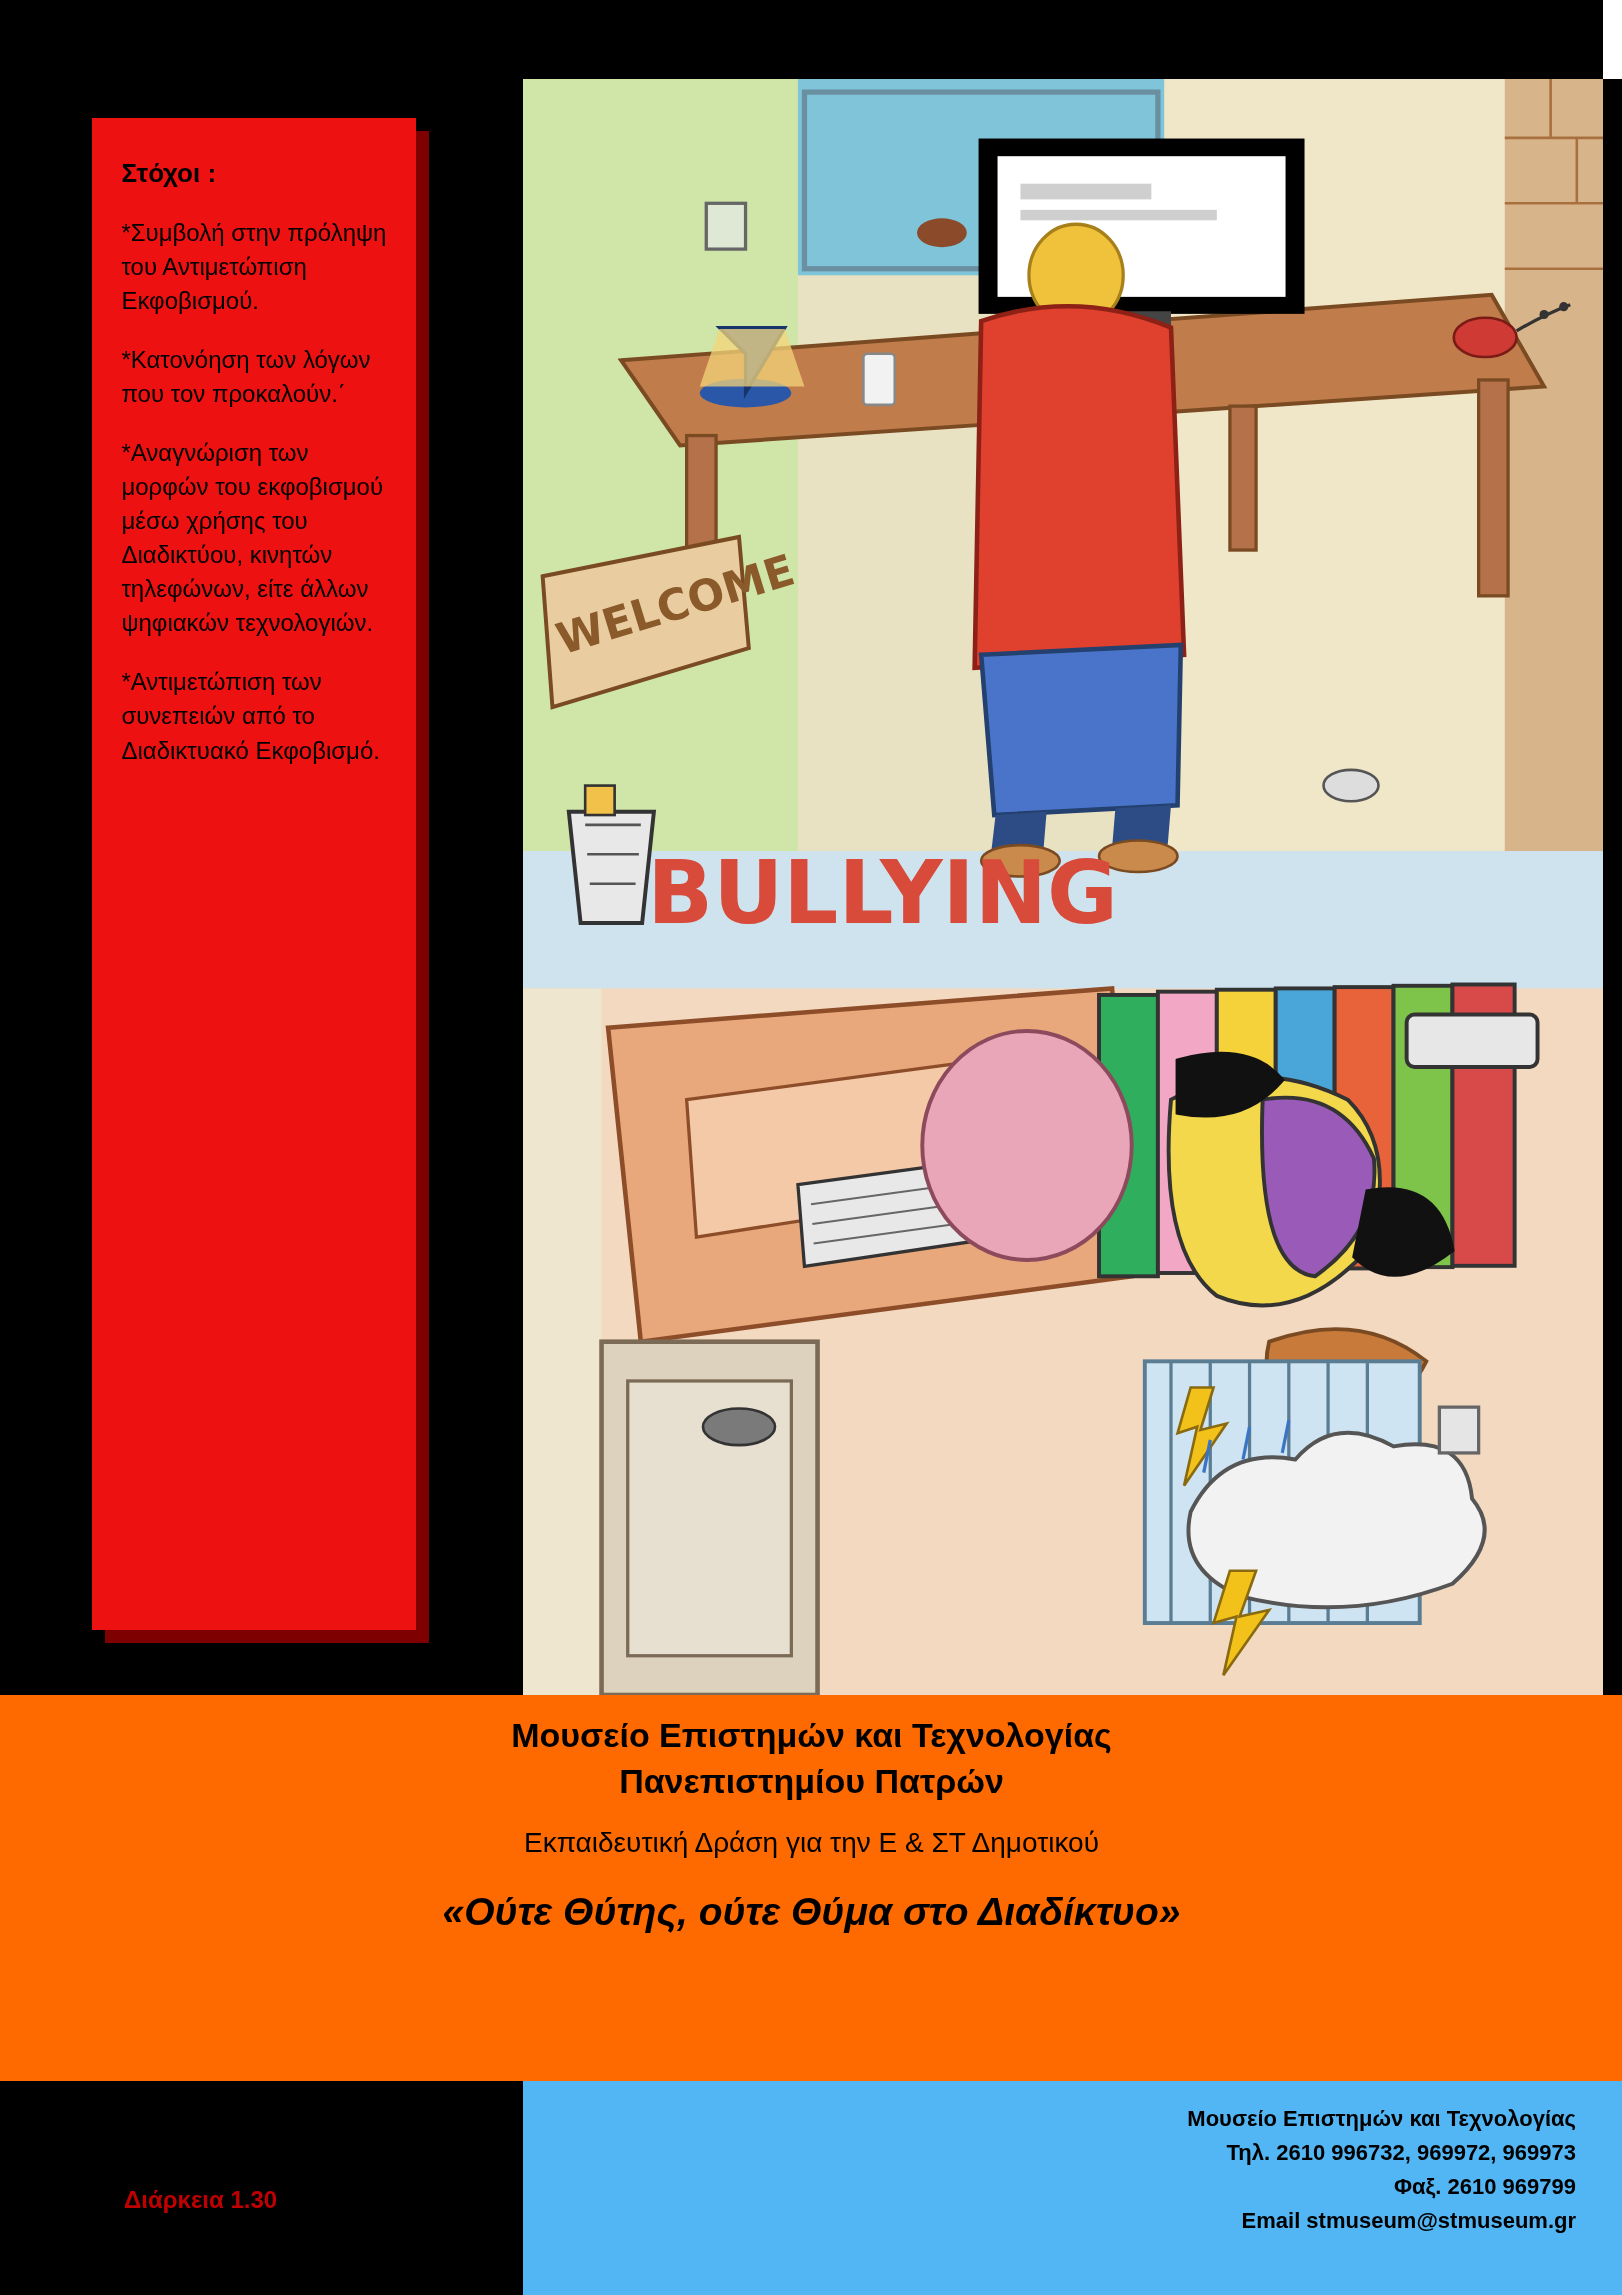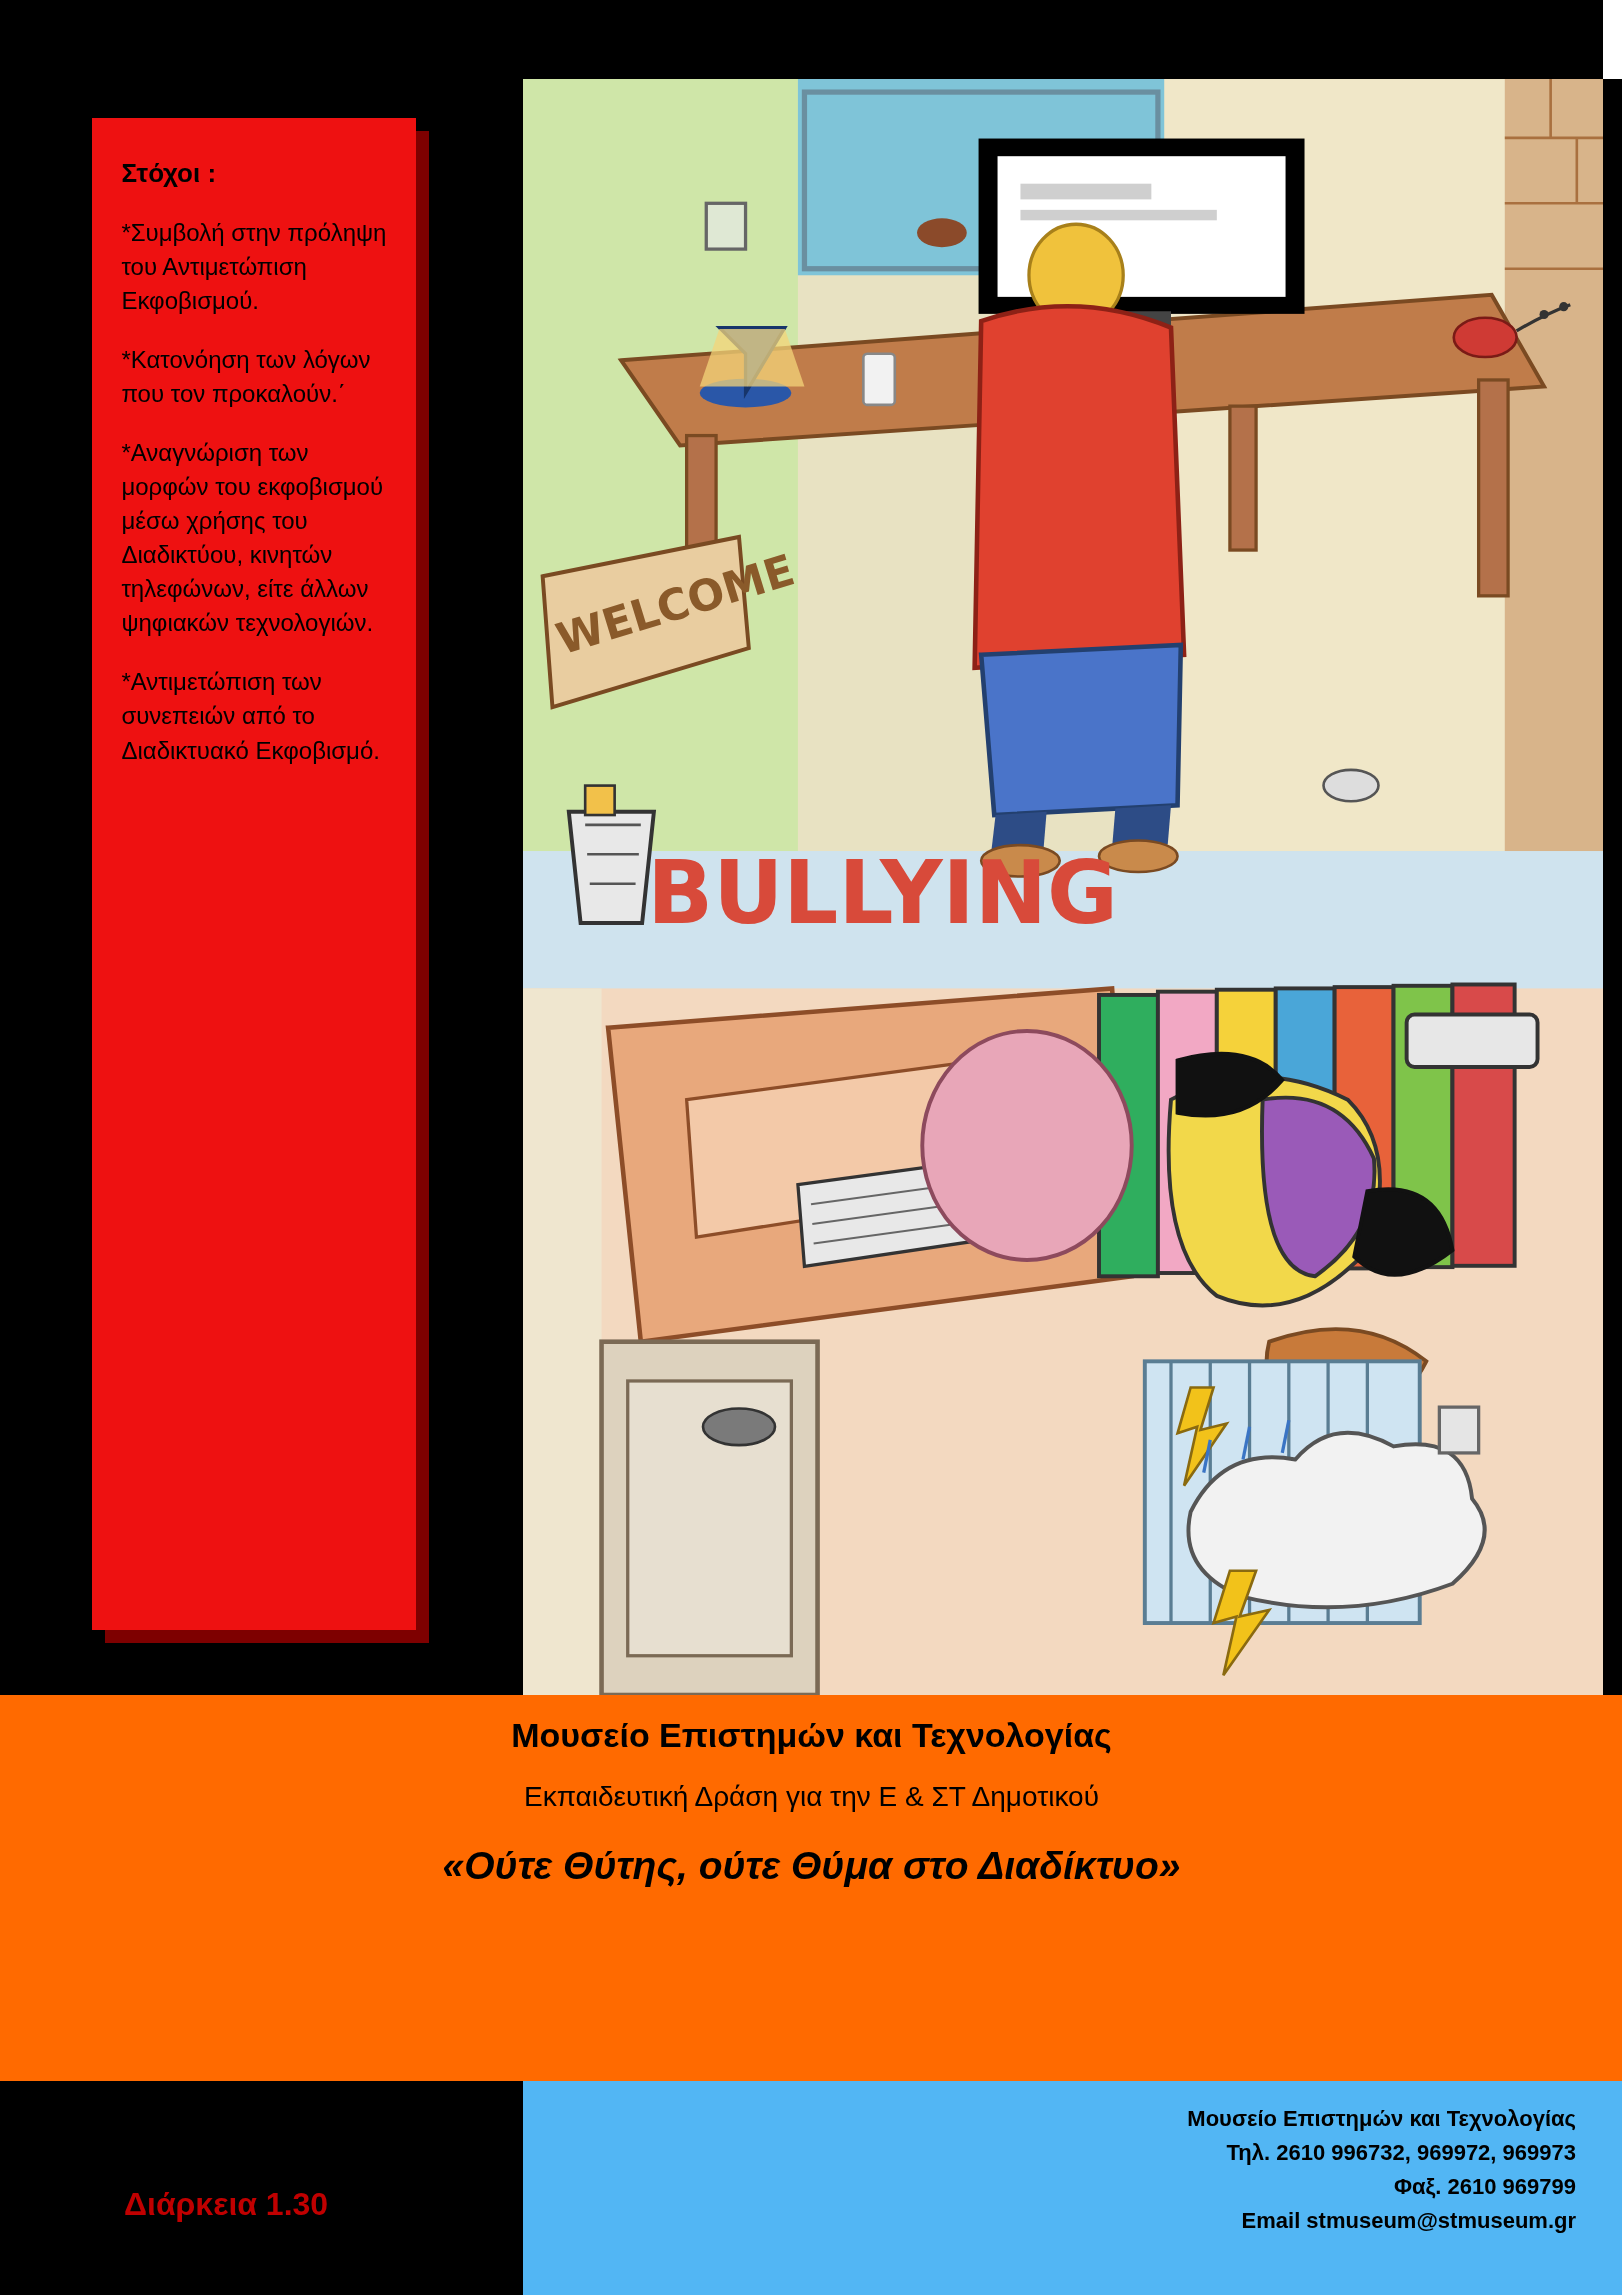--- a/index.html
+++ b/index.html
@@ -128,21 +128,21 @@
   .blue-box div {
     font-size: 22px;
     font-weight: bold;
     color: #000;
     line-height: 1.55;
   }
   .duration {
     position: absolute;
     left: 124px;
     top: 2186px;
-    font-size: 32px;
+    font-size: 24px;
     font-weight: bold;
     color: #c00000;
   }
 </style>
 </head>
 <body>
 
 <div class="top-white"></div>
 
 <div class="goals-shadow"></div>
@@ -284,20 +284,21 @@
 
     <ellipse cx="330" cy="2060" rx="55" ry="28" fill="#7a7a7a" stroke="#333" stroke-width="4"></ellipse>
 
     <rect x="280" y="190" width="60" height="70" fill="#dfe8d4" stroke="#666" stroke-width="5"></rect>
     <rect x="1400" y="2030" width="60" height="70" fill="#e5e5e5" stroke="#666" stroke-width="5"></rect>
   </svg>
 </div>
 
 <div class="orange-band">
   <p class="line1">Μουσείο Επιστημών και Τεχνολογίας</p>
+  <p class="line2">Πανεπιστημίου Πατρών</p>
   <p class="line3">Εκπαιδευτική Δράση για την Ε &amp; ΣΤ Δημοτικού</p>
   <p class="slogan">«Ούτε Θύτης, ούτε Θύμα στο Διαδίκτυο»</p>
 </div>
 
 <div class="bottom"></div>
 <div class="duration">Διάρκεια  1.30</div>
 <div class="blue-box">
   <div>Μουσείο Επιστημών και Τεχνολογίας</div>
   <div>Τηλ. 2610 996732, 969972, 969973</div>
   <div>Φαξ. 2610 969799</div>

